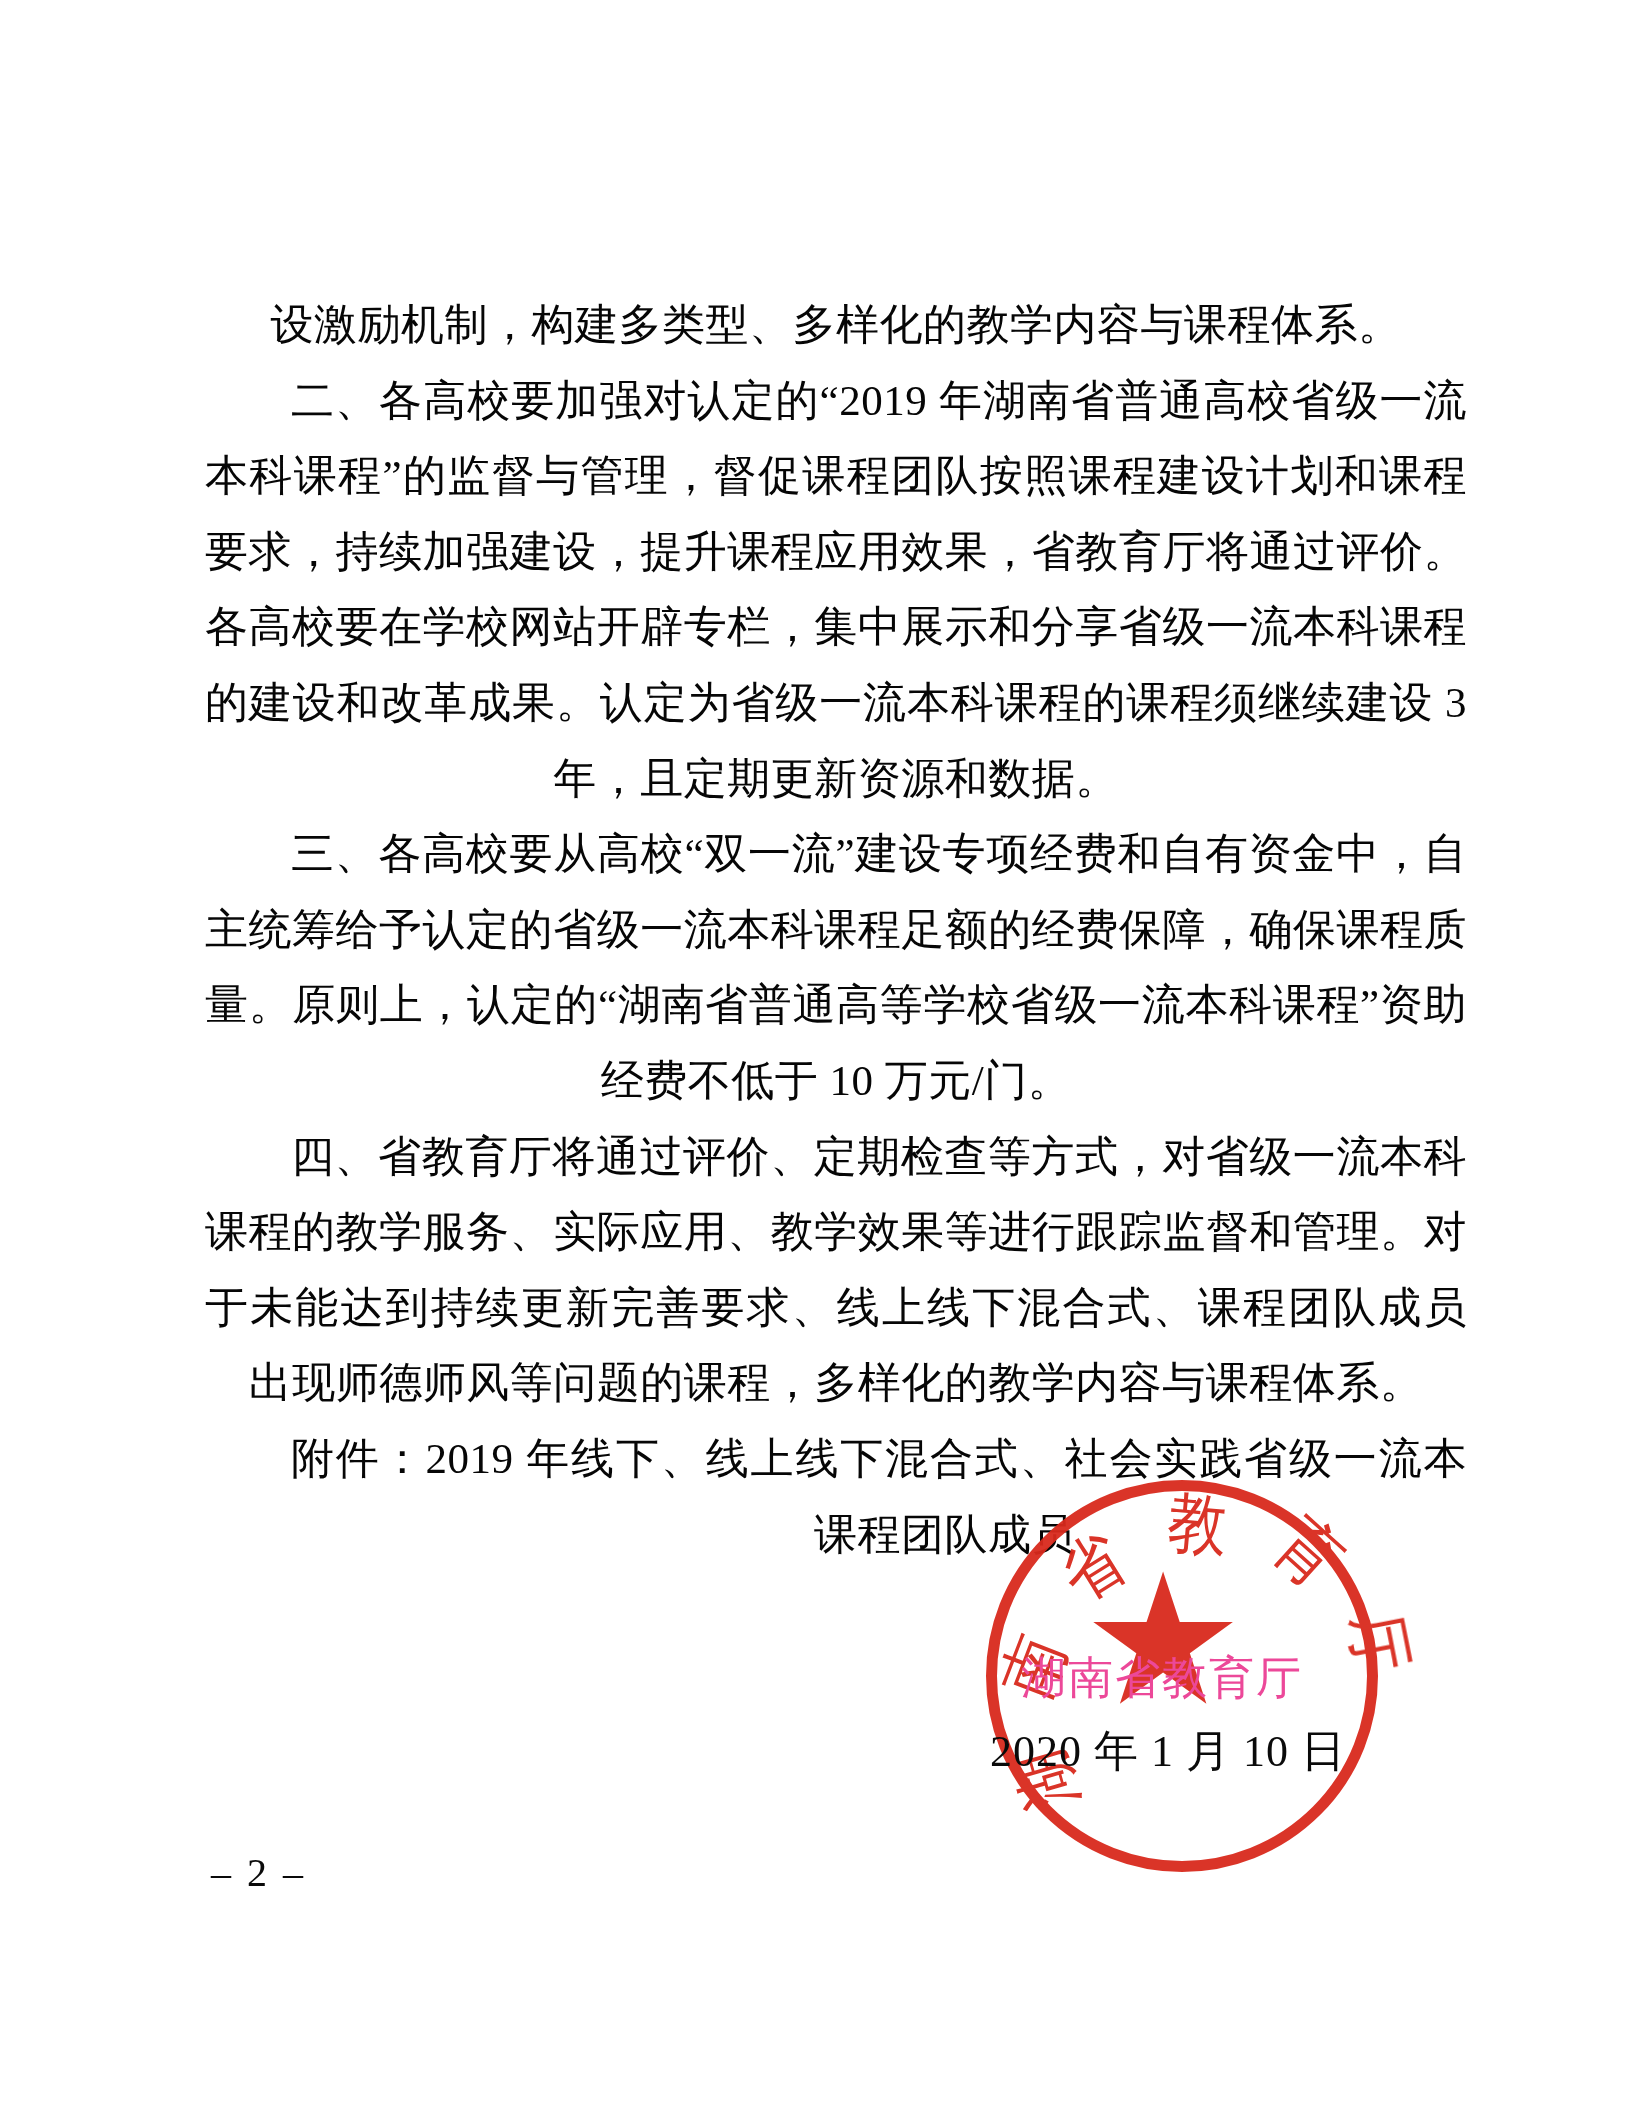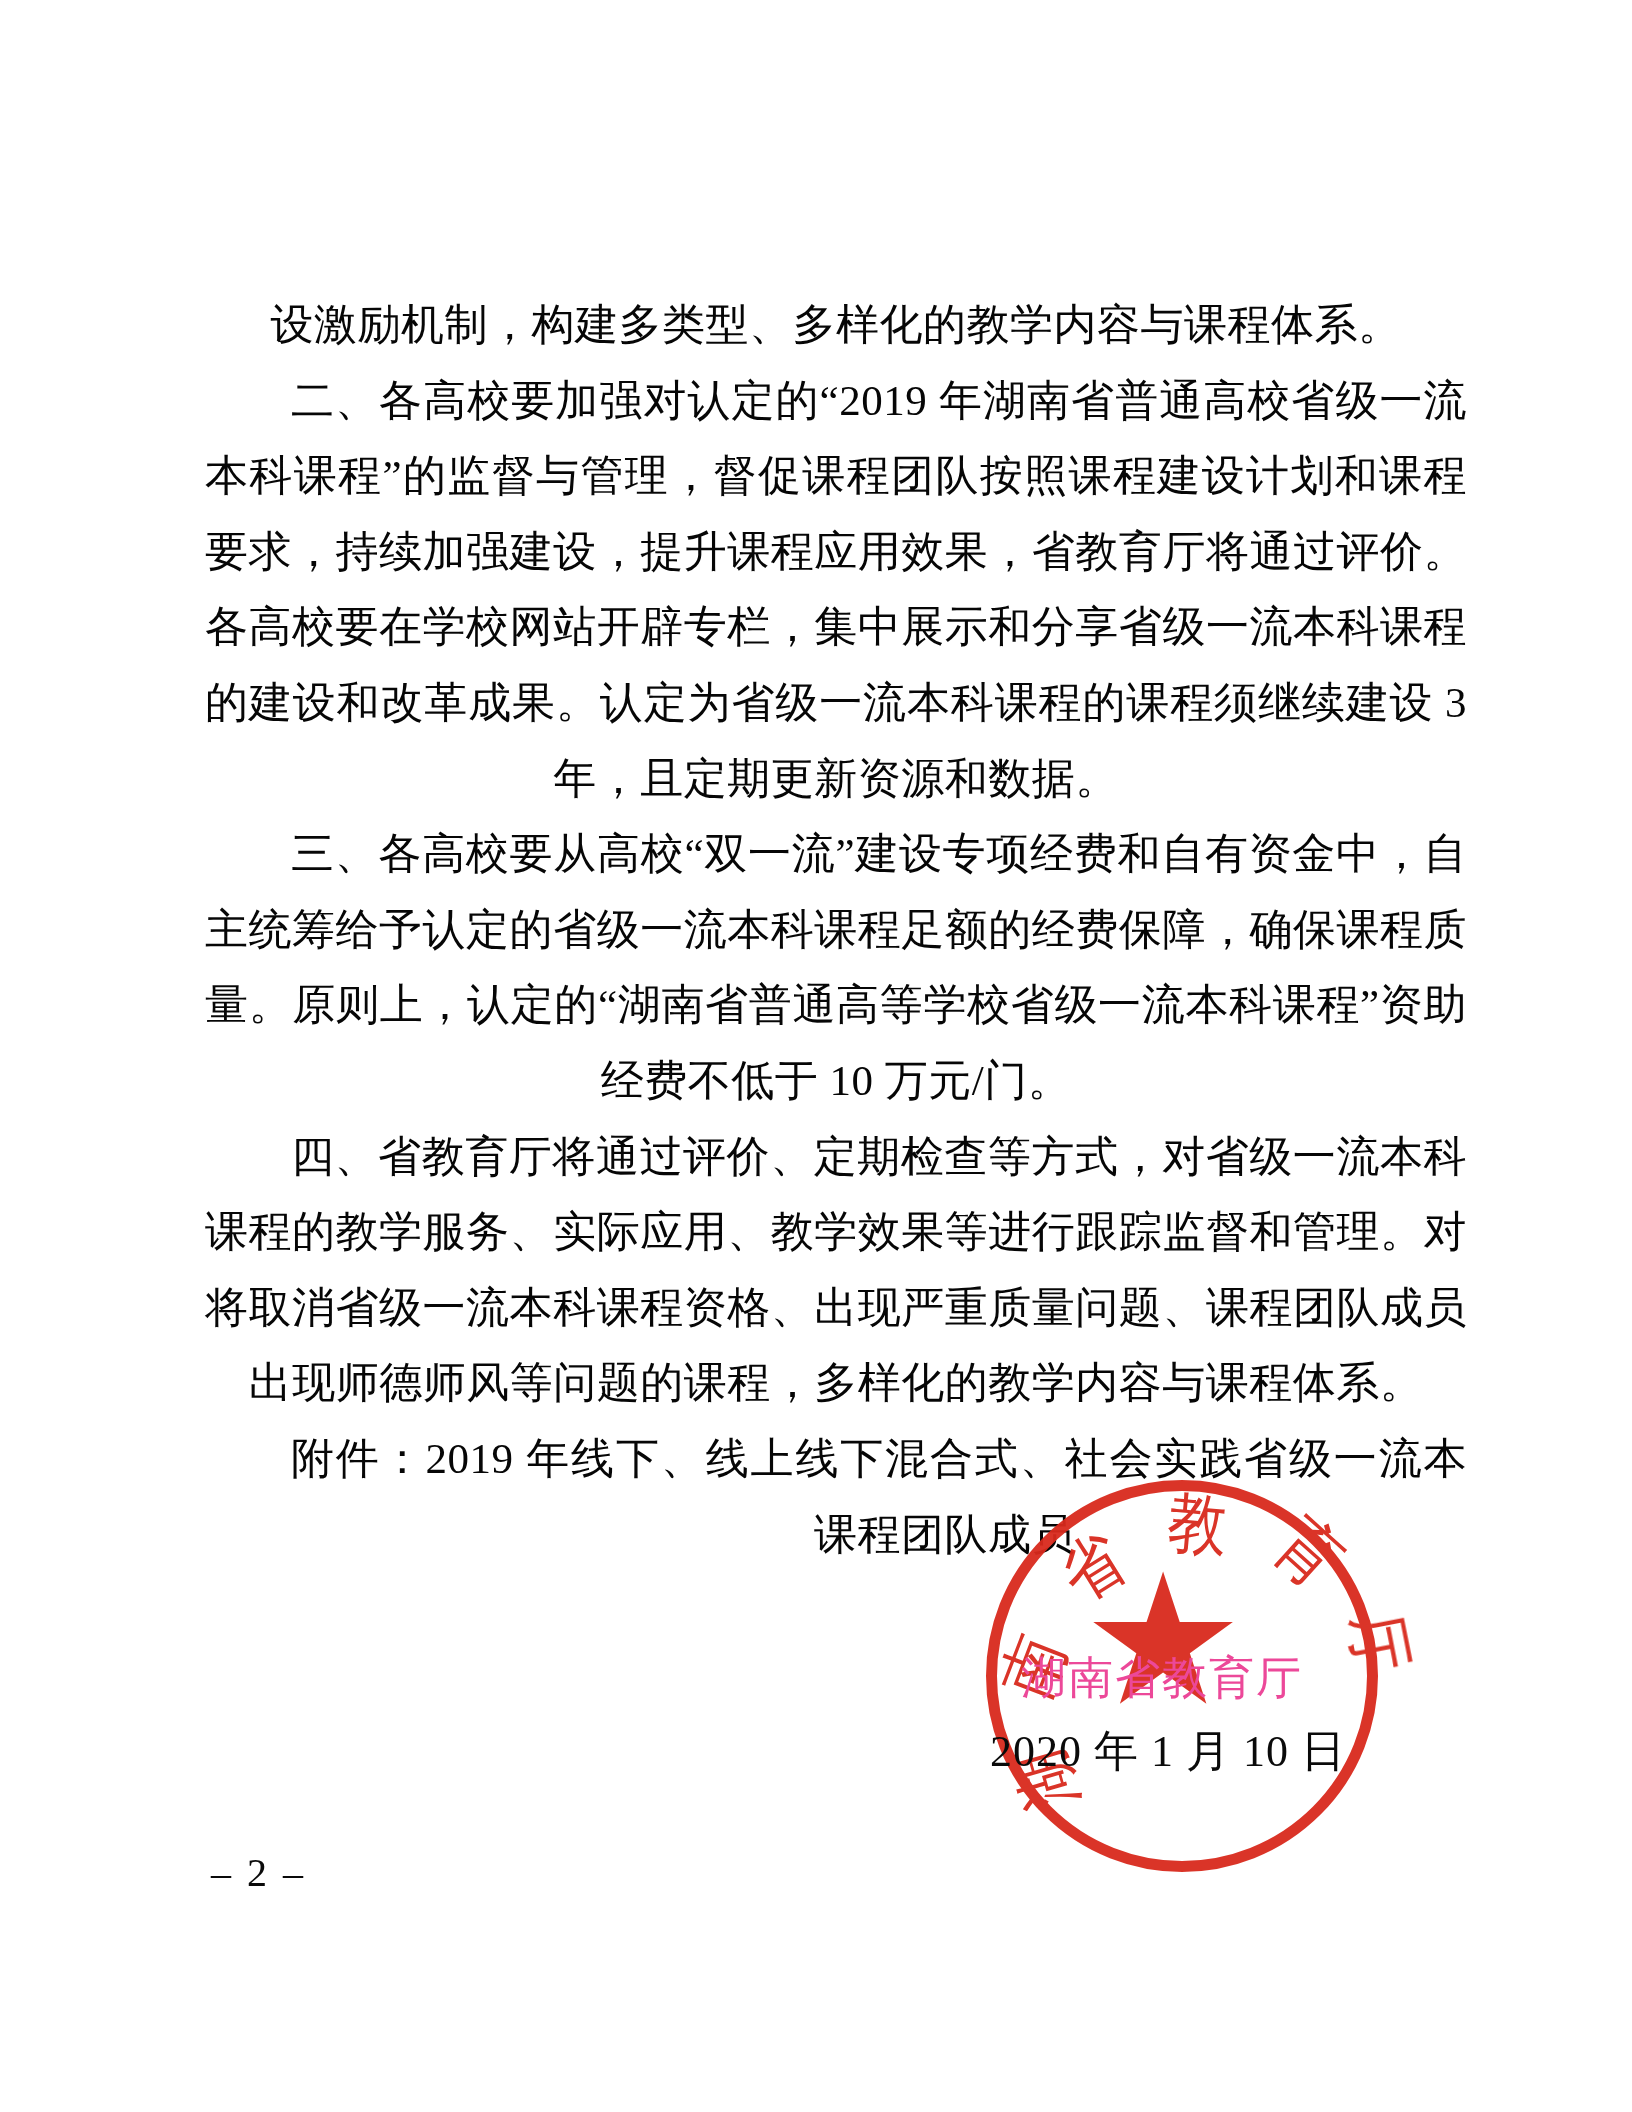--- a/index.html
+++ b/index.html
@@ -111,21 +111,21 @@
     <div class="line indent0 fill">要求，持续加强建设，提升课程应用效果，省教育厅将通过评价。</div>
     <div class="line indent0 fill">各高校要在学校网站开辟专栏，集中展示和分享省级一流本科课程</div>
     <div class="line indent0 fill">的建设和改革成果。认定为省级一流本科课程的课程须继续建设 3</div>
     <div class="line indent0">年，且定期更新资源和数据。</div>
     <div class="line indent1 fill">三、各高校要从高校“双一流”建设专项经费和自有资金中，自</div>
     <div class="line indent0 fill">主统筹给予认定的省级一流本科课程足额的经费保障，确保课程质</div>
     <div class="line indent0 fill">量。原则上，认定的“湖南省普通高等学校省级一流本科课程”资助</div>
     <div class="line indent0">经费不低于 10 万元/门。</div>
     <div class="line indent1 fill">四、省教育厅将通过评价、定期检查等方式，对省级一流本科</div>
     <div class="line indent0 fill">课程的教学服务、实际应用、教学效果等进行跟踪监督和管理。对</div>
-    <div class="line indent0 fill">将取消省级一流本科课程资格、出现严重质量问题、课程团队成员</div>
+    <div class="line indent0 fill">于未能达到持续更新完善要求、线上线下混合式、课程团队成员</div>
     <div class="line indent0">出现师德师风等问题的课程，多样化的教学内容与课程体系。</div>
     <div class="line indent1 fill">附件：2019 年线下、线上线下混合式、社会实践省级一流本</div>
     <div class="line indent2">课程团队成员</div>
   </div>
 
 <div class="seal">
   <div class="seal-ring"></div>
   <div class="seal-ring-text">
       <span class="ring-char" style="transform: rotate(-106deg) translateY(-150px) translate(-50%, -50%) scale(1.05, 1.2);">湖</span>
       <span class="ring-char" style="transform: rotate(-69deg) translateY(-150px) translate(-50%, -50%) scale(1.05, 1.2);">南</span>

